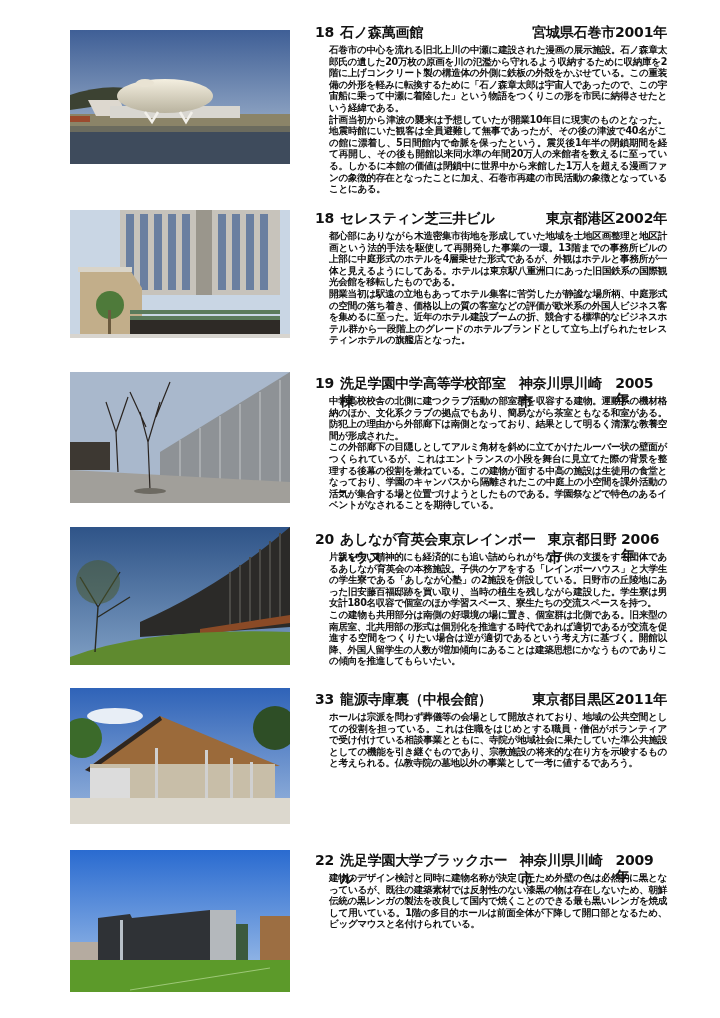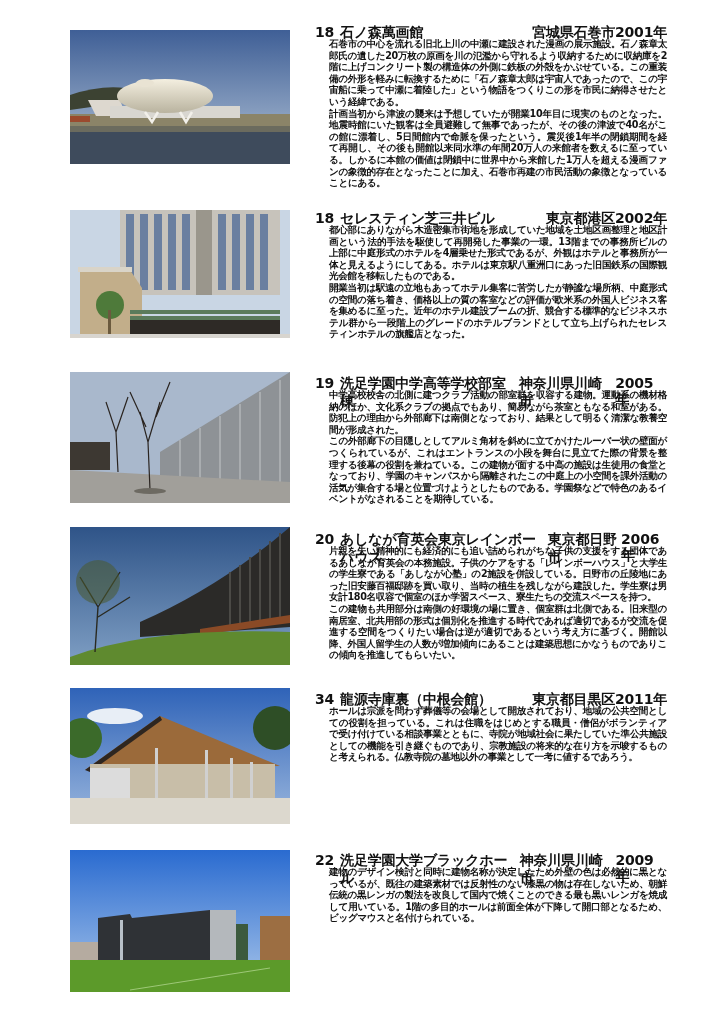--- a/index.html
+++ b/index.html
@@ -14,21 +14,21 @@
     }
     .photo svg { display: block; width: 100%; height: 100%; }
     .text { position: absolute; left: 315px; width: 352px; }
     .head {
       display: flex; justify-content: space-between; align-items: baseline;
       font-size: 14px; font-weight: bold; letter-spacing: -0.2px; height: 14px;
     }
     .head .left { display: flex; gap: 6px; }
     .head .right { display: flex; gap: 0; }
     .body {
-      margin: 0 0 0 14px; width: 338px;
+      margin: 6px 0 0 14px; width: 338px;
       font-size: 9.6px; line-height: 11.6px; font-weight: bold;
       letter-spacing: -0.35px; text-align: justify;
     }
     .body p { margin: 0; }
   </style>
 </head>
 <body>
 
 <div class="entry" style="top:24px;">
   <div class="photo" style="top:6px;height:134px;">
@@ -226,21 +226,21 @@
           <rect x="180" y="74" width="3" height="36"></rect>
       </g>
       <rect x="0" y="110" width="220" height="26" fill="#dcd8ce"></rect>
       <circle cx="12" cy="50" r="20" fill="#3b6a2a"></circle>
       <circle cx="205" cy="40" r="22" fill="#2e4e26"></circle>
     </svg>
   </div>
   <div class="text">
     <div class="head">
       <div class="left">
-        <span>34</span>
+        <span>33</span>
         <span>龍源寺庫裏（中根会館）</span>
       </div>
       <div class="right">
         <span>東京都目黒区</span>
         <span>2011年</span>
       </div>
     </div>
     <div class="body">
       <p>ホールは宗派を問わず葬儀等の会場として開放されており、地域の公共空間としての役割を担っている。これは住職をはじめとする職員・僧侶がボランティアで受け付けている相談事業とともに、寺院が地域社会に果たしていた準公共施設としての機能を引き継ぐものであり、宗教施設の将来的な在り方を示唆するものと考えられる。仏教寺院の墓地以外の事業として一考に値するであろう。</p>
     </div>

